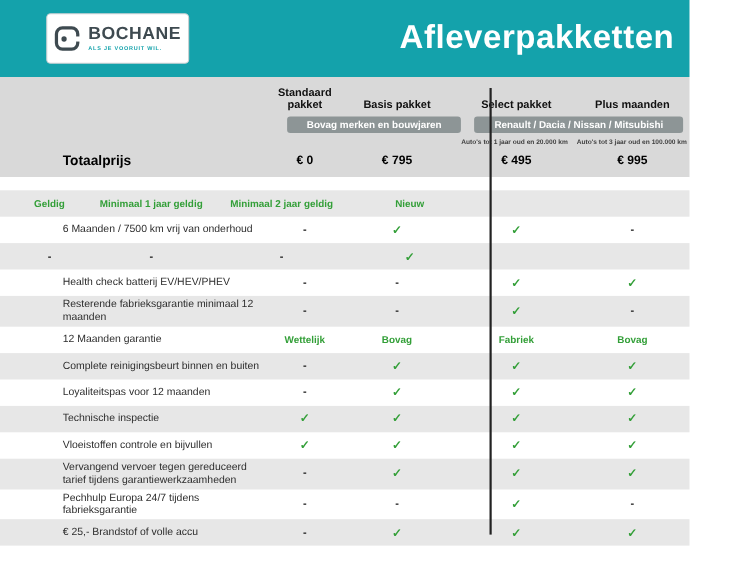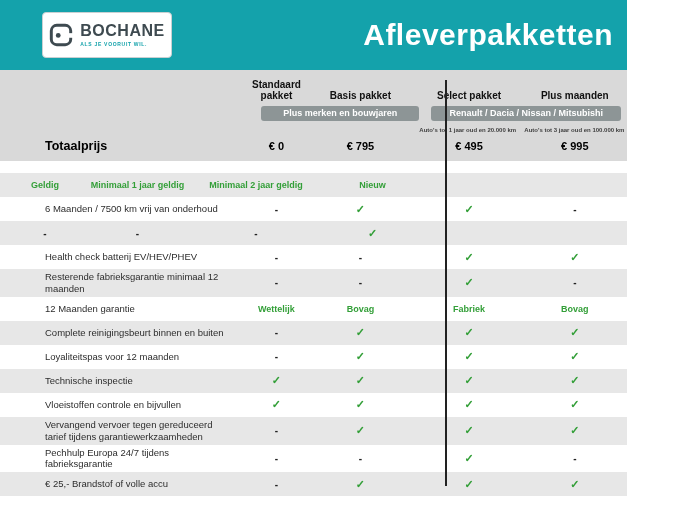--- a/index.html
+++ b/index.html
@@ -14,21 +14,21 @@
     display:flex; align-items:center; justify-content:center; gap:7px; box-sizing:border-box;
   }
   .logo-icon svg { display:block; }
   .logo-text { display:flex; flex-direction:column; line-height:1; }
   .brand { font-size:16px; font-weight:bold; color:#3e4a50; letter-spacing:0.5px; }
   .tagline { font-size:5px; font-weight:bold; color:#14a2ab; letter-spacing:0.7px; margin-top:3px; }
   .page-title { flex:1; text-align:right; color:#ffffff; font-size:30px; font-weight:bold; letter-spacing:0.5px; padding-right:14px; }
 
   
   .row { display:flex;align-items:flex-end; }
-  .c-label { width:255px; padding-left:45px; box-sizing:border-box; text-align:left; }
+  .c-label { width:255px; padding-left:57px; box-sizing:border-box; text-align:left; }
   .c-val { text-align:center; }
   .cv0 { width:90px; }
   .cv1 { width:95px; margin-right:12px; }
   .cv2 { width:118px; }
   .cv3 { width:115px; }
 
   
   .band { background:#d9d9d9; padding-top:9px; padding-bottom:8px; }
   .col-titles .c-val { font-weight:bold; font-size:10px; color:#111; }
   .badges { margin-top:5px; }
@@ -80,21 +80,21 @@
   <div class="band">
     <div class="row col-titles">
       <div class="c-label"></div>
       <div class="c-val cv0">Standaard pakket</div>
       <div class="c-val cv1">Basis pakket</div>
       <div class="c-val cv2">Select pakket</div>
       <div class="c-val cv3">Plus maanden</div>
     </div>
     <div class="row badges">
       <div class="badge-left-wrap">
-        <div class="badge">Plus merken en bouwjaren</div>
+        <div class="badge">Bovag merken en bouwjaren</div>
       </div>
       <div class="badge-right-wrap">
         <div class="badge">Renault / Dacia / Nissan / Mitsubishi</div>
       </div>
     </div>
     <div class="row subs">
       <div class="spacer"></div>
       <div class="sub cv2">Auto's tot 1 jaar oud en 20.000 km</div>
       <div class="sub cv3">Auto's tot 3 jaar oud en 100.000 km</div>
     </div>

